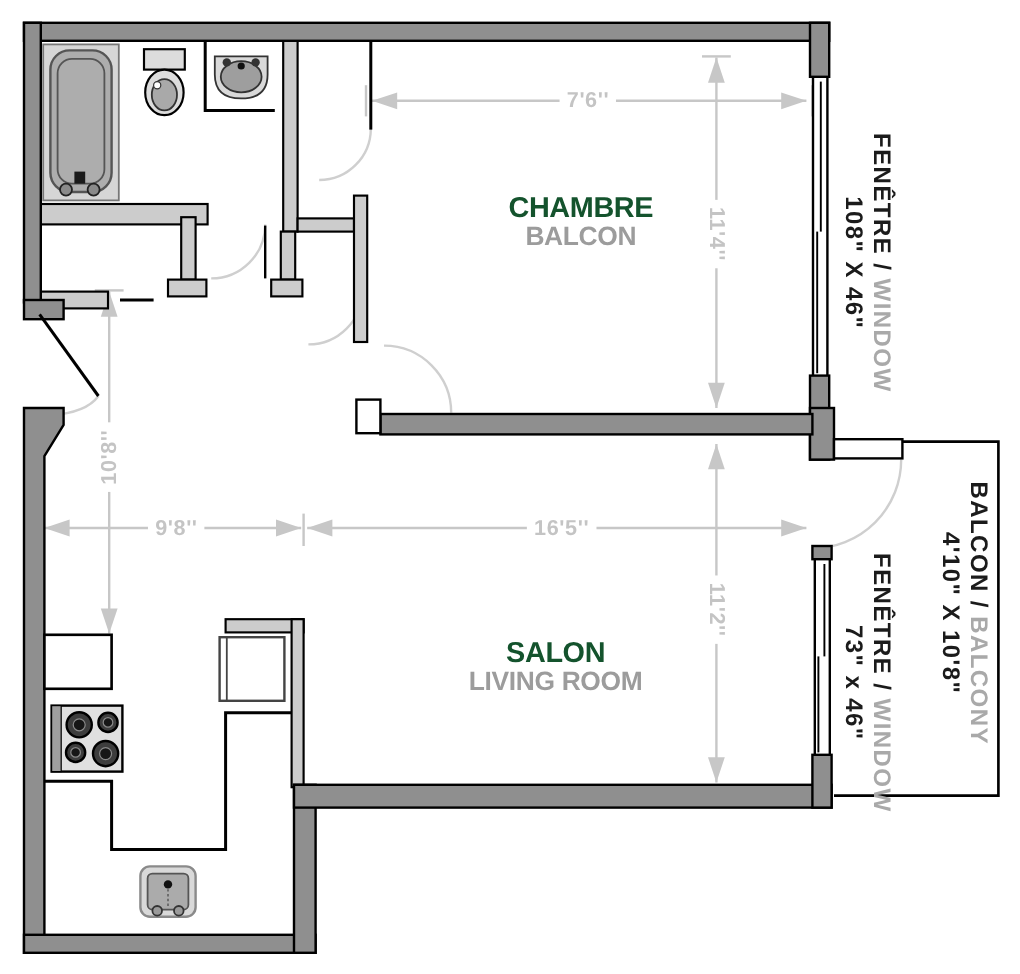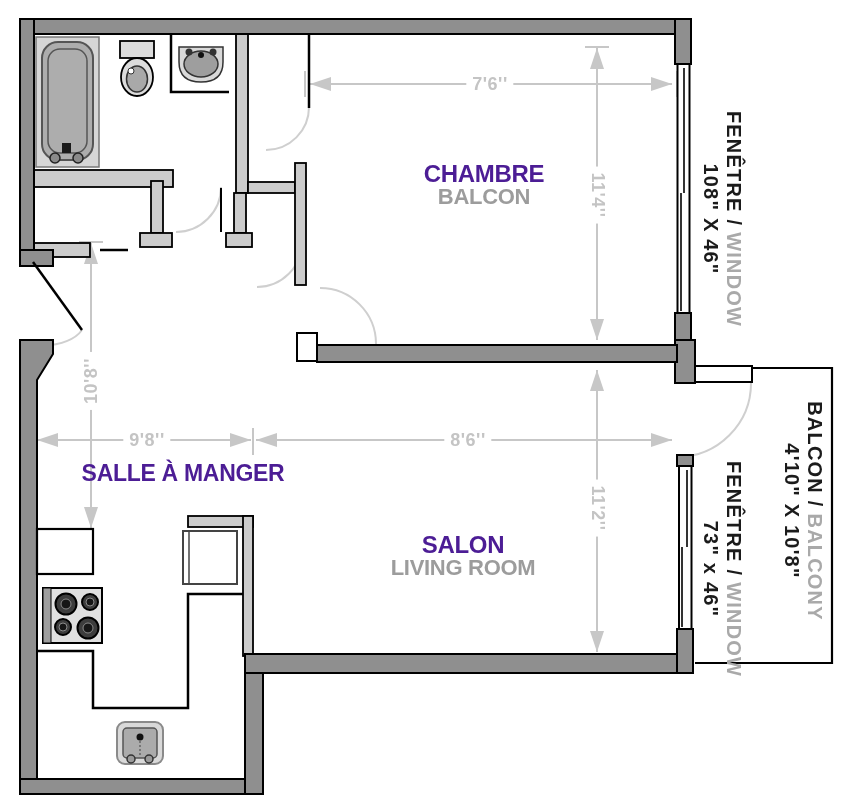--- a/index.html
+++ b/index.html
@@ -3,21 +3,21 @@
 <meta charset="utf-8">
 <style>
   html,body{margin:0;padding:0;background:#ffffff;}
   .stage{
     position:relative;width:850px;height:812px;background:#ffffff;overflow:hidden;
     font-family:"Liberation Sans",sans-serif;
   }
   .stage svg{position:absolute;left:0;top:0;}
   .label{position:absolute;white-space:nowrap;transform:translate(-50%,-50%);
     font-family:"Liberation Sans",sans-serif;font-weight:700;}
-  .room-fr{font-size:24px;color:#4c1d95;letter-spacing:-0.3px;}
+  .room-fr{font-size:24px;color:#14532d;letter-spacing:-0.3px;}
   .room-fr.sm{font-size:23px;}
   .room-en{font-size:22px;color:#9c9c9c;letter-spacing:-0.3px;}
   .dim-label{font-size:18px;color:#c4c4c4;background:#ffffff;padding:0 6px;letter-spacing:0.5px;}
   .rot90{transform:translate(-50%,-50%) rotate(90deg);}
   .rotm90{transform:translate(-50%,-50%) rotate(-90deg);}
   .side-label{position:absolute;transform:translate(-50%,-50%) rotate(90deg);
     text-align:center;white-space:nowrap;font-weight:700;font-size:20px;
     line-height:23px;letter-spacing:1.2px;color:#1b1b1b;}
   .side-label .fr{color:#1b1b1b;}
   .side-label .en{color:#a9a9a9;margin-left:6px;}
@@ -186,27 +186,26 @@
     <circle cx="149" cy="759" r="4" fill="#9a9a9a" stroke="#333333" stroke-width="1.5"></circle>
   </g>
 </svg>
 
   <div class="label room-fr" style="left:484px;top:174px">CHAMBRE</div>
   <div class="label room-en" style="left:484px;top:197px">BALCON</div>
 
   <div class="label room-fr" style="left:463px;top:545px">SALON</div>
   <div class="label room-en" style="left:463px;top:568px">LIVING ROOM</div>
 
-  <div class="label room-fr sm" style="left:183px;top:473px">SALLE À MANGER</div>
 
   <div class="label dim-label" style="left:490px;top:84px">7'6''</div>
   <div class="label dim-label rot90" style="left:597px;top:195px">11'4''</div>
   <div class="label dim-label rotm90" style="left:91px;top:381px">10'8''</div>
   <div class="label dim-label" style="left:147px;top:440px">9'8''</div>
-  <div class="label dim-label" style="left:468px;top:440px">8'6''</div>
+  <div class="label dim-label" style="left:468px;top:440px">16'5''</div>
   <div class="label dim-label rot90" style="left:597px;top:508px">11'2''</div>
 
   <div class="side-label" style="left:722px;top:219px">
     <div><span class="fr">FENÊTRE /</span><span class="en">WINDOW</span></div>
     <div class="size">108" X 46"</div>
   </div>
 
   <div class="side-label" style="left:803px;top:511px">
     <div><span class="fr">BALCON /</span><span class="en">BALCONY</span></div>
     <div class="size">4'10" X 10'8"</div>

